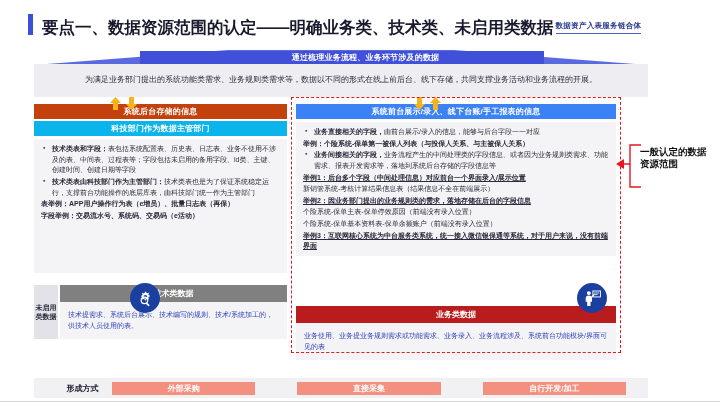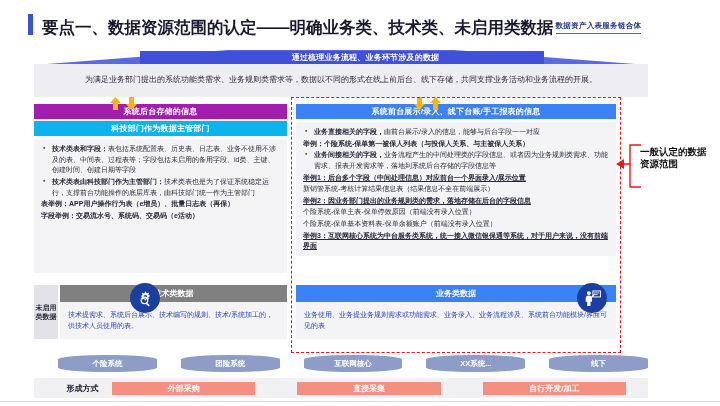--- a/index.html
+++ b/index.html
@@ -87,21 +87,21 @@
   .col {
     position: absolute;
   }
   .col-left  { left: 34px;  top: 104px; width: 253px; }
   .col-right { left: 296px; top: 104px; width: 320px; }
 
   .hdr1 {
     height: 15px; display: flex; align-items: center; justify-content: center;
     color: #ffffff; font-size: 8px; font-weight: bold; letter-spacing: 0.2px;
   }
-  .hdr1.gray { background: #a21caf; }
+  .hdr1.gray { background: #c2410c; }
   .hdr1.blue { background: #3b82f6; }
   .hdr2 {
     height: 15px; margin-top: 2px;
     display: flex; align-items: center; justify-content: center;
     background: #0bb4ea;
     color: #ffffff; font-size: 8px; font-weight: bold; letter-spacing: 0.2px;
   }
   .body-card {
     margin-top: 3px; background: #f4f4f7;
     padding: 5px 7px 6px 7px;
@@ -139,21 +139,21 @@
   .cat {
     position: absolute;
   }
   .cat-left  { left: 60px;  top: 285px; width: 227px; }
   .cat-right { left: 296px; top: 285px; width: 320px; }
   .cat-hdr {
     height: 17px; display: flex; align-items: center; justify-content: center;
     color: #fff; font-size: 8px; font-weight: bold;
   }
   .cat-hdr.gray { background: #808080; }
-  .cat-hdr.blue { background: #3b82f6; }
+  .cat-hdr.blue { background: #b91c1c; margin-top: 21px; }
   .cat-body {
     background: #f4f4f7; height: 37px;
     padding: 4px 8px; display: flex; align-items: center;
   }
   .cat-body p {
     font-size: 7px; line-height: 1.5; color: #2b3fb5;
   }
   .circ-icon {
     position: absolute; width: 30px; height: 30px; border-radius: 50%;
     background: #1b3f9e;
@@ -334,37 +334,20 @@
   <div class="circ-icon circ-right">
     <svg width="19" height="19" viewBox="0 0 24 24">
       <rect x="12.5" y="2.5" width="9.5" height="7.5" fill="none" stroke="#ffffff" stroke-width="1.2"></rect>
       <path d="M14 5h6M14 7h4" stroke="#ffffff" stroke-width="1" stroke-linecap="round"></path>
       <circle cx="7.4" cy="5.2" r="2.5" fill="#ffffff"></circle>
       <path d="M7.4 8.2c-2.6 0-4 1.5-4 3.6v4.4h1.9v5.3h4.2v-5.3h1.9v-4.4c0-2.1-1.4-3.6-4-3.6z" fill="#ffffff"></path>
       <path d="M10.6 10.6 L13.6 7.6" stroke="#ffffff" stroke-width="1.5" stroke-linecap="round"></path>
     </svg>
   </div>
 
-  <div class="chips">
-    <div class="chip">
-        <span>个险系统</span>
-      </div>
-    <div class="chip">
-        <span>团险系统</span>
-      </div>
-    <div class="chip">
-        <span>互联网核心</span>
-      </div>
-    <div class="chip">
-        <span>XX系统...</span>
-      </div>
-    <div class="chip">
-        <span>线下</span>
-      </div>
-  </div>
 
   <div class="form-row">
     <div class="form-label">形成方式</div>
     <div class="form-items">
       <div class="form-chip">
           <span>外部采购</span>
         </div>
       <div class="form-chip">
           <span>直接采集</span>
         </div>

